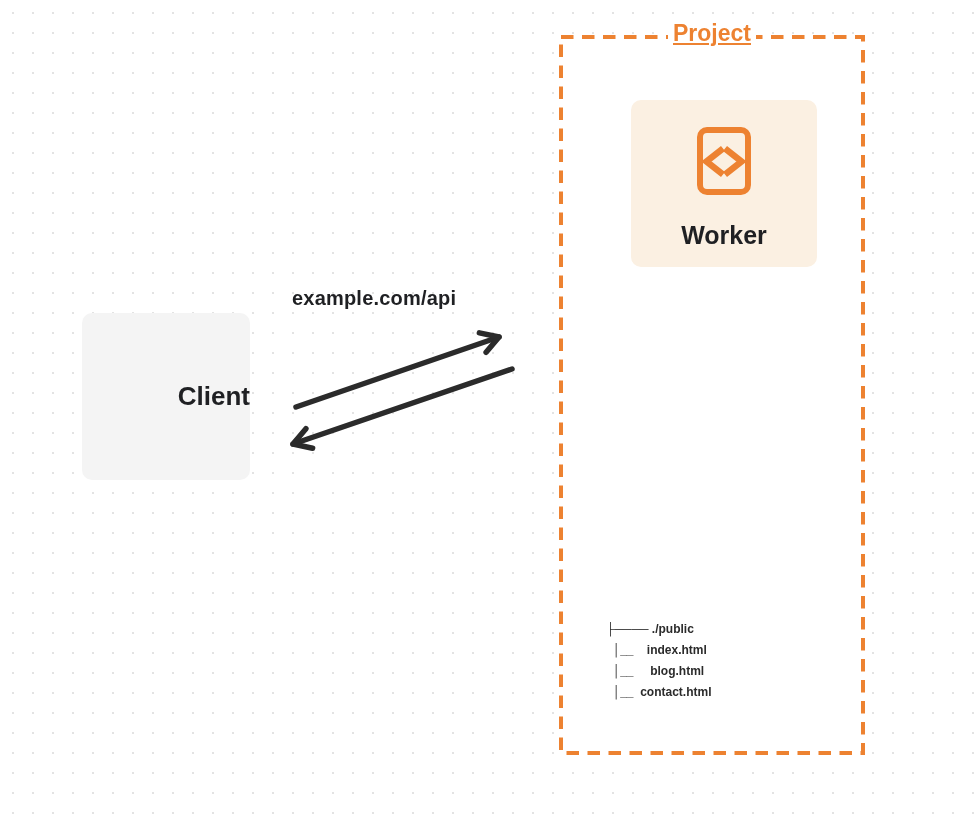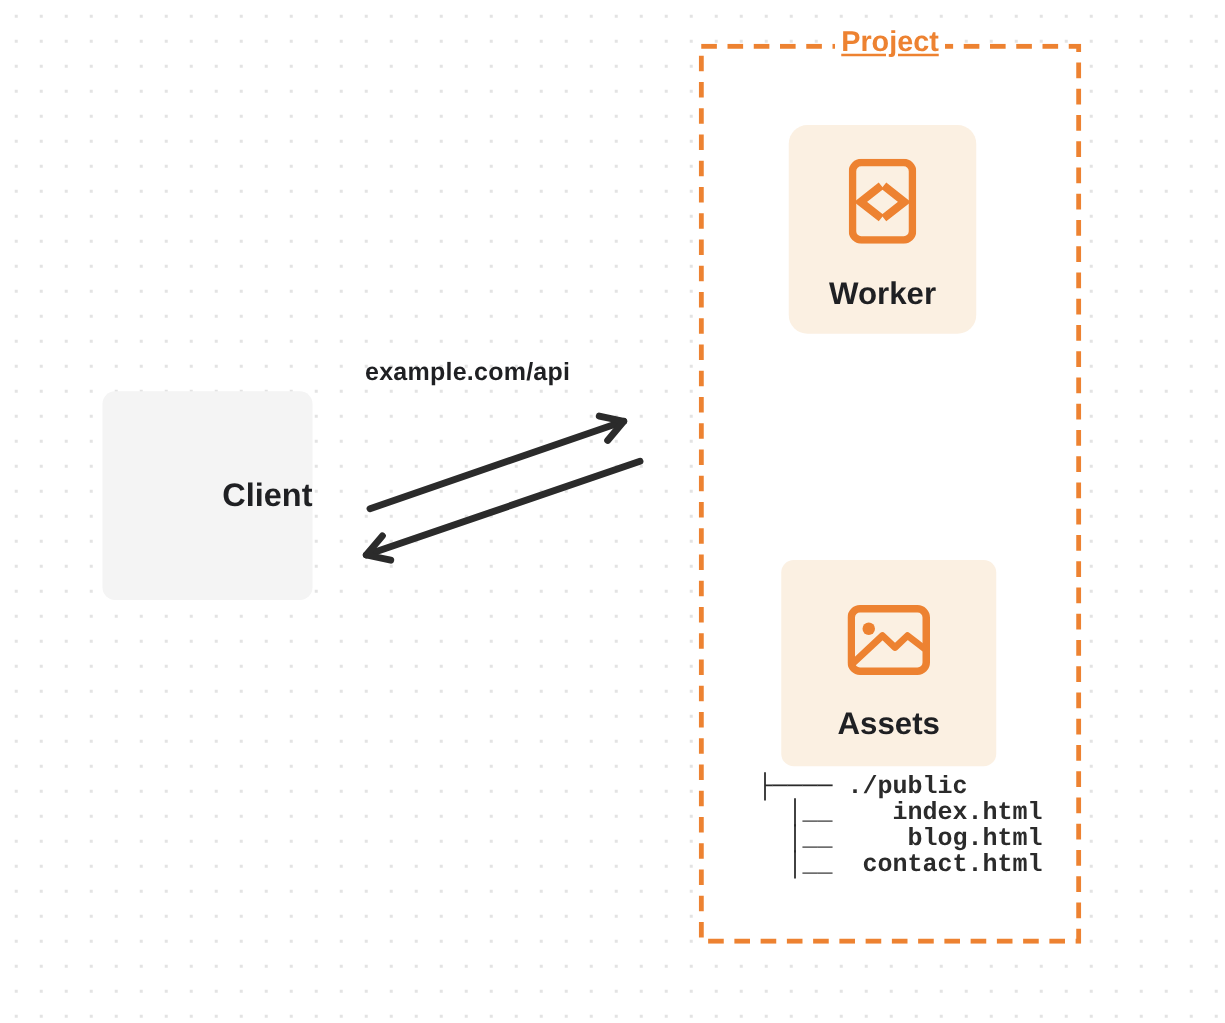--- a/index.html
+++ b/index.html
@@ -52,32 +52,32 @@
   .project-label{
     position:absolute;top:-15px;left:50%;transform:translateX(-50%);
     background:#ffffff;padding:0 5px;
     color:var(--accent);font-size:23px;font-weight:bold;white-space:nowrap;text-decoration:underline;
   }
 
   .node-card{
     position:absolute;background:var(--card-cream);border-radius:10px;
     display:flex;flex-direction:column;align-items:center;
   }
-  .node-card.worker{left:72px;top:65px;width:150px;height:167px;padding-top:27px;border-radius:15px;}
+  .node-card.worker{left:72px;top:65px;width:186px;height:167px;padding-top:27px;}
   .node-card.worker .node-label{margin-top:26px;font-size:25px;}
   .node-card.assets{left:66px;top:413px;width:172px;height:165px;padding-top:36px;}
   .node-card.assets .node-label{margin-top:25px;font-size:25px;}
 
   .icon-stroke{stroke:var(--accent);fill:none;}
   .icon-fill{fill:var(--accent);}
 
   .file-tree{
     position:absolute;left:47px;top:584px;
-    font-family:Liberation Mono, monospace;
-    font-size:20px;line-height:21px;font-weight:700;
+    font-family:Liberation Sans, sans-serif;
+    font-size:12px;line-height:21px;font-weight:700;
     color:var(--tree-ink);white-space:pre;
   }
 </style>
 </head>
 <body>
 
 <div class="canvas">
 
   <svg class="arrows" width="980" height="818" viewBox="0 0 980 818">
     <defs>
@@ -104,28 +104,20 @@
 
     <div class="node-card worker">
       <svg width="54" height="68" viewBox="0 0 54 68">
         <rect x="3" y="3" width="48" height="62" rx="7" class="icon-stroke" stroke-width="6"></rect>
         <polyline points="26,21.5 9.5,34.5 26,47.5" class="icon-stroke" stroke-width="6.5" stroke-linejoin="miter"></polyline>
         <polyline points="28,21.5 44.5,34.5 28,47.5" class="icon-stroke" stroke-width="6.5" stroke-linejoin="miter"></polyline>
       </svg>
       <div class="node-label">Worker</div>
     </div>
 
-    <div class="node-card assets">
-      <svg width="66" height="56" viewBox="0 0 66 56">
-        <rect x="3" y="3" width="60" height="50" rx="7" class="icon-stroke" stroke-width="6"></rect>
-        <circle cx="17" cy="19" r="5" class="icon-fill"></circle>
-        <path d="M5 46 L28 24.5 L38 34 L48 24.5 L61 34.5" class="icon-stroke" stroke-width="5.5" stroke-linecap="round" stroke-linejoin="round"></path>
-      </svg>
-      <div class="node-label">Assets</div>
-    </div>
 
     <pre class="file-tree">├──── ./public
   │__    index.html
   │__     blog.html
   │__  contact.html</pre>
   </div>
 
 </div>
 
 </body></html>

